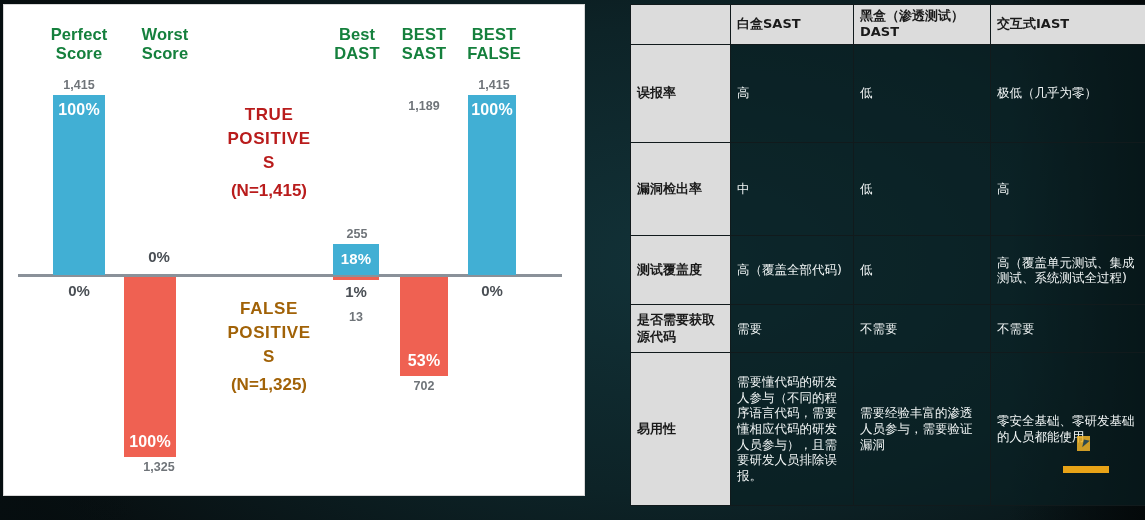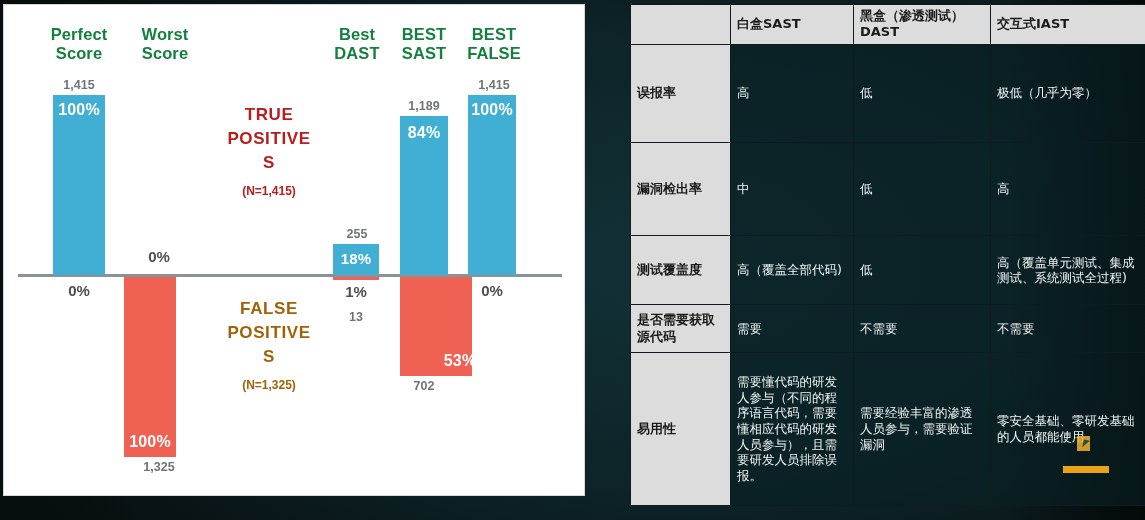--- a/index.html
+++ b/index.html
@@ -38,21 +38,21 @@
   .bar.blue{background:#41afd4;}
   .bar.red{background:#ef6152;}
   .inlbl{
     position:absolute;width:100%;text-align:center;color:#fff;
     font-size:16px;font-weight:800;letter-spacing:.2px;
   }
   #axis{
     position:absolute;left:14px;top:269px;width:544px;height:2.5px;background:#8a9199;
   }
   .midblock{position:absolute;text-align:center;font-weight:800;line-height:24px;letter-spacing:.6px;}
-  .midblock .n{font-weight:600;font-size:12px;letter-spacing:0;}
+  .midblock .n{font-weight:600;font-size:17px;letter-spacing:0;}
   #tp{color:#b91c1c;font-size:17px;left:195px;top:98px;width:140px;}
   #fp{color:#a16207;font-size:17px;left:195px;top:292px;width:140px;}
   #source{
     position:absolute;left:240px;top:458px;width:330px;text-align:right;
     font-size:11.5px;color:#4f5459;font-weight:600;
   }
 
   
   #table-panel{
     position:absolute;left:607px;top:4px;width:519px;height:502px;margin-left:23px;
@@ -144,24 +144,21 @@
 
   <div class="valtop" style="left:308px;top:222px;width:90px;">255</div>
   <div class="bar blue" style="left:329px;top:239px;width:46px;height:31px;">
     <div class="inlbl" style="top:6px;font-size:15px;">18%</div>
   </div>
   <div class="bar red" style="left:329px;top:272px;width:46px;height:3px;"></div>
   <div class="pctout" style="left:307px;top:278px;width:90px;">1%</div>
   <div class="valbot" style="left:307px;top:305px;width:90px;">13</div>
 
   <div class="valtop" style="left:375px;top:94px;width:90px;">1,189</div>
-  <div class="bar blue" style="left:396px;top:111px;width:48px;height:159px;">
-    <div class="inlbl" style="top:8px;">84%</div>
-  </div>
-  <div class="bar red" style="left:396px;top:272px;width:48px;height:99px;padding-left:24px;">
+  <div class="bar red" style="left:396px;top:272px;width:48px;height:99px;">
     <div class="inlbl" style="bottom:6px;top:auto;">53%</div>
   </div>
   <div class="valbot" style="left:375px;top:374px;width:90px;">702</div>
 
   <div class="valtop" style="left:445px;top:73px;width:90px;">1,415</div>
   <div class="bar blue" style="left:464px;top:90px;width:48px;height:180px;">
     <div class="inlbl" style="top:6px;">100%</div>
   </div>
   <div class="pctout" style="left:443px;top:277px;width:90px;">0%</div>
 

